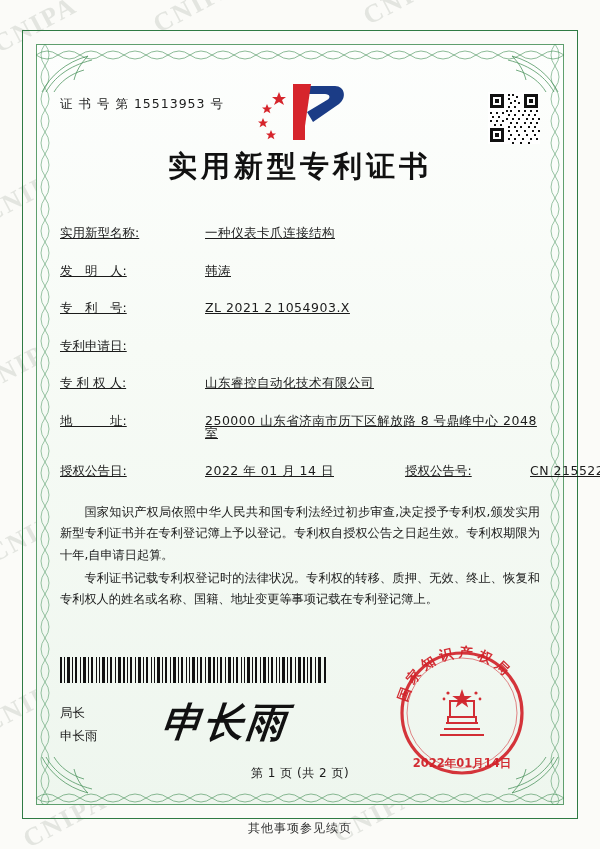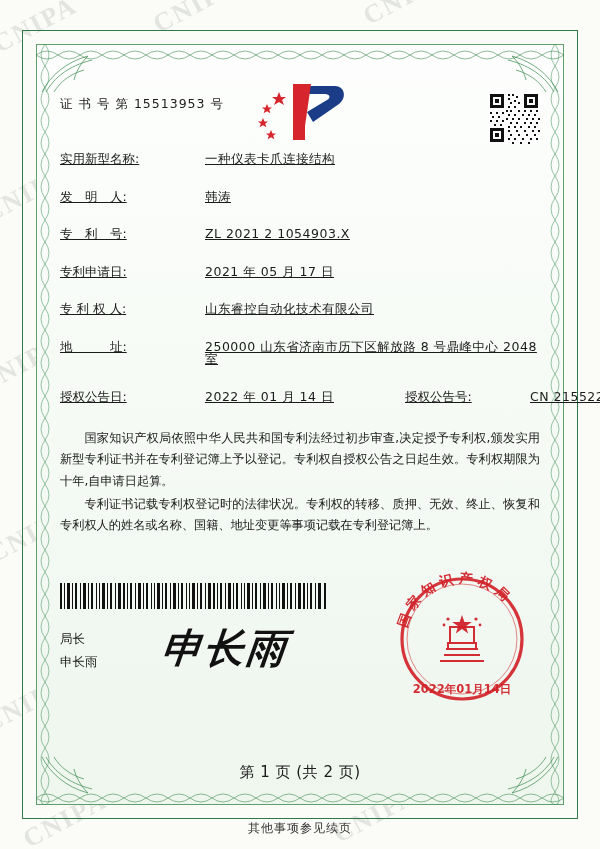--- a/index.html
+++ b/index.html
@@ -197,21 +197,21 @@
     bottom: -6px;
     width: 148px; height: 148px;
   }
   .seal svg { display: block; }
 
   .page-num {
     position: absolute;
     left: 0; right: 0;
     bottom: 8px;
     text-align: center;
-    font-size: 15px;
+    font-size: 12px;
     letter-spacing: .5px;
   }
   .footer-note {
     position: absolute;
     left: 0; right: 0;
     bottom: 12px;
     text-align: center;
     font-size: 12px;
     color: #333;
     letter-spacing: 1px;
@@ -410,37 +410,37 @@
             <rect x="48" y="46" width="2" height="2"></rect>
           <rect x="24" y="50" width="2" height="2"></rect>
             <rect x="32" y="50" width="2" height="2"></rect>
             <rect x="40" y="50" width="2" height="2"></rect>
         </g>
       </svg>
     </div>
 
     <div class="cert-no">证 书 号 第 15513953 号</div>
 
+    <div class="title">实用新型专利证书</div>
 
     <div class="fields">
       <div class="frow">
         <div class="flabel">实用新型名称:</div>
         <div class="fval">一种仪表卡爪连接结构</div>
       </div>
       <div class="frow">
         <div class="flabel">发　明　人:</div>
         <div class="fval">韩涛</div>
       </div>
       <div class="frow">
         <div class="flabel">专　利　号:</div>
         <div class="fval">ZL 2021 2 1054903.X</div>
       </div>
       <div class="frow">
         <div class="flabel">专利申请日:</div>
-        <div class="fval">2021 年 05 月 17 日</div>
       </div>
       <div class="frow">
         <div class="flabel">专 利 权 人:</div>
         <div class="fval">山东睿控自动化技术有限公司</div>
       </div>
       <div class="frow">
         <div class="flabel">地　　　址:</div>
         <div class="fval">250000 山东省济南市历下区解放路 8 号鼎峰中心 2048 室</div>
       </div>
       <div class="frow two">

